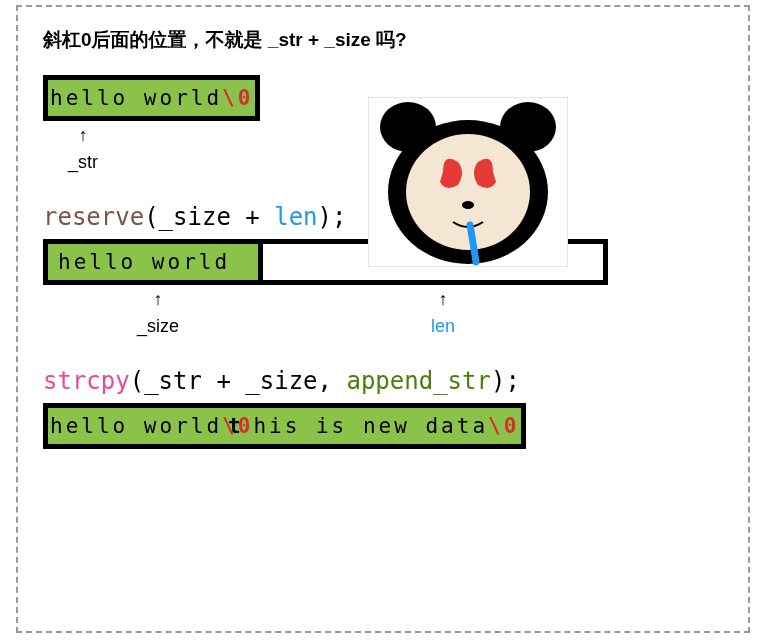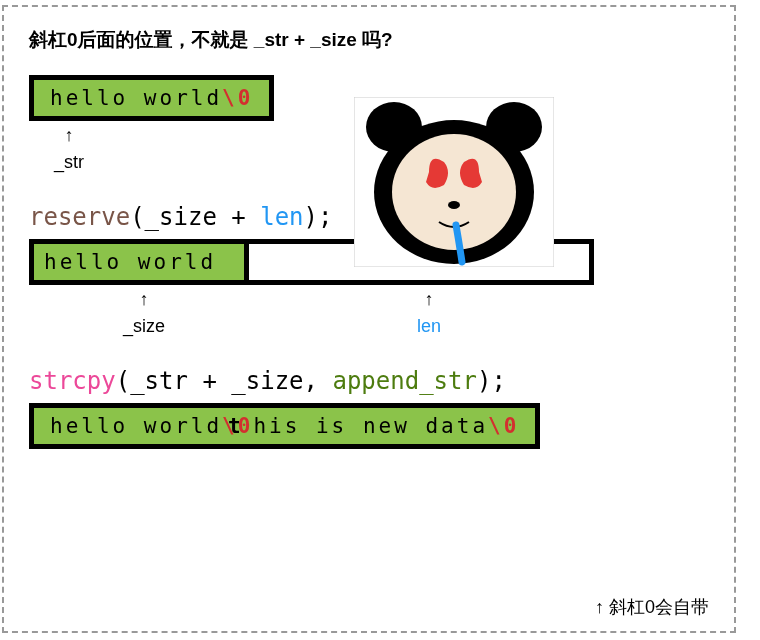--- a/index.html
+++ b/index.html
@@ -1,19 +1,19 @@
 <!DOCTYPE html>
 <html><head>
 <meta charset="utf-8">
 <style>
 *{margin:0;padding:0;box-sizing:border-box}
 body{background:#fff;font-family:"Microsoft YaHei",Arial,sans-serif;width:760px;height:640px;position:relative}
-.container{position:absolute;top:5px;left:2px;width:734px;height:628px;border:2px dashed #999;padding:20px 25px}
+.container{position:absolute;top:5px;left:16px;width:734px;height:628px;border:2px dashed #999;padding:20px 25px}
 .title{font-size:19px;font-weight:bold;margin-bottom:22px}
-.box{border:5px solid #000;display:inline-block;font-family:Consolas,monospace;font-size:21px;letter-spacing:3px;padding:6px 16px}
+.box{border:5px solid #000;display:inline-block;font-family:Consolas,monospace;font-size:21px;letter-spacing:3px;padding:6px 2px}
 .green{background:#8BC34A}
 .white{background:#fff}
 .nullchar{color:#d32f2f;font-weight:bold}
 .arrow-row{display:flex;margin-top:5px}
 .arrow-item{text-align:center}
 .up-arrow{font-size:18px;line-height:1}
 .arrow-label{font-size:18px;margin-top:8px}
 .code-line{font-family:Consolas,monospace;font-size:24px;margin-top:30px;margin-bottom:8px}
 .kw-brown{color:#795548}
 .kw-blue{color:#2196F3}
@@ -83,14 +83,13 @@
 
   <div>
     <div class="code-line">
       <span class="kw-red">strcpy</span><span>(</span><span>_str</span><span> + </span><span>_size</span><span>, </span><span class="kw-gray">append_str</span><span>);</span>
     </div>
     <span class="box green">
       <span>hello world</span><span class="nullchar" style="position:relative"><span>\0</span><span style="position:absolute;left:6px;top:0;color:#000;font-weight:bold">t</span></span><span>his is new data</span><span class="nullchar">\0</span>
     </span>
   </div>
 
-  <div class="footer">↑ 斜杠0会自带</div>
 </div>
 
 </body></html>

